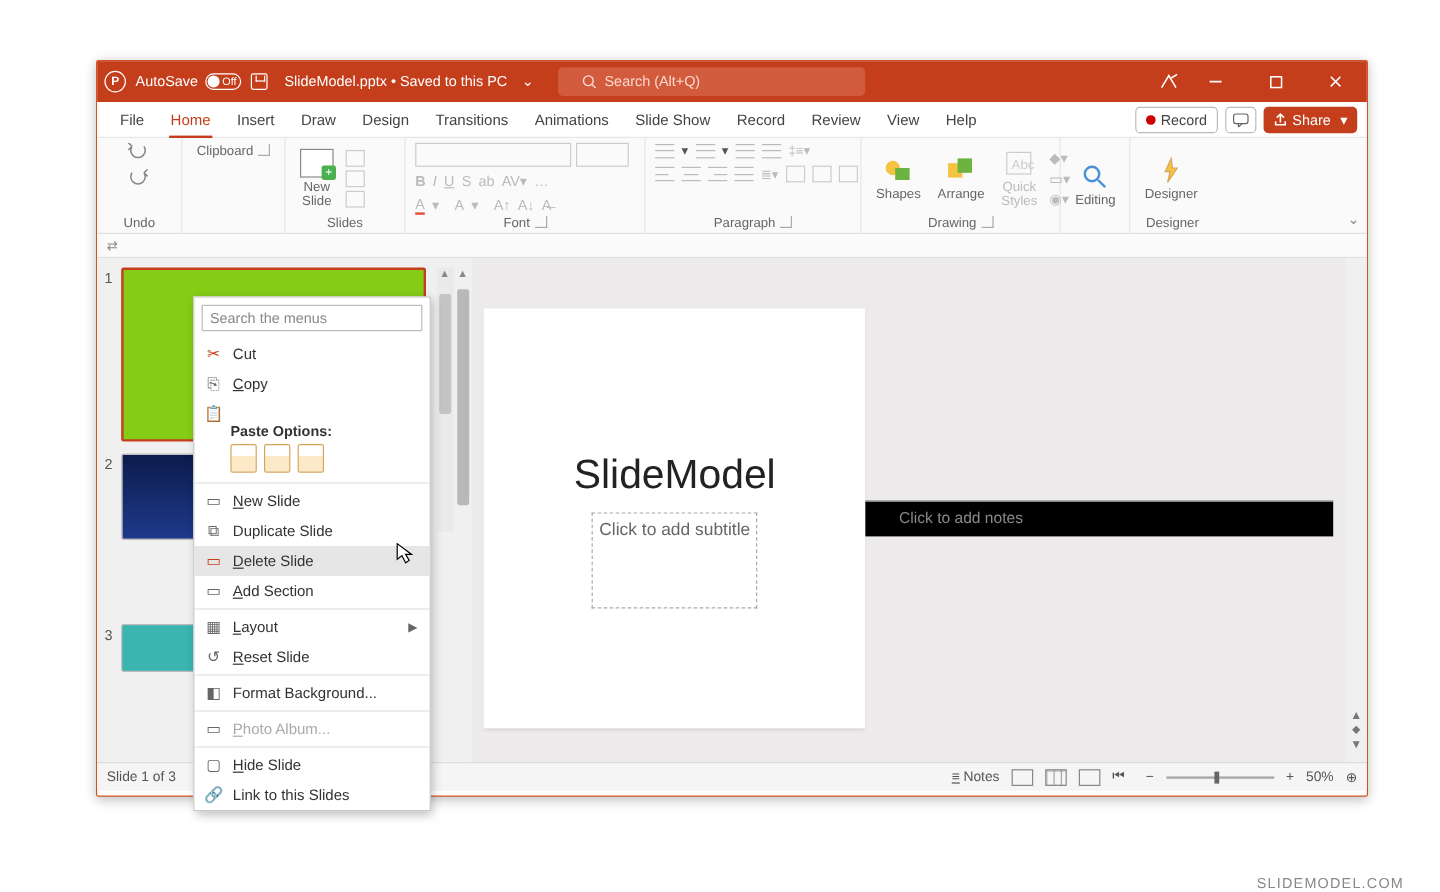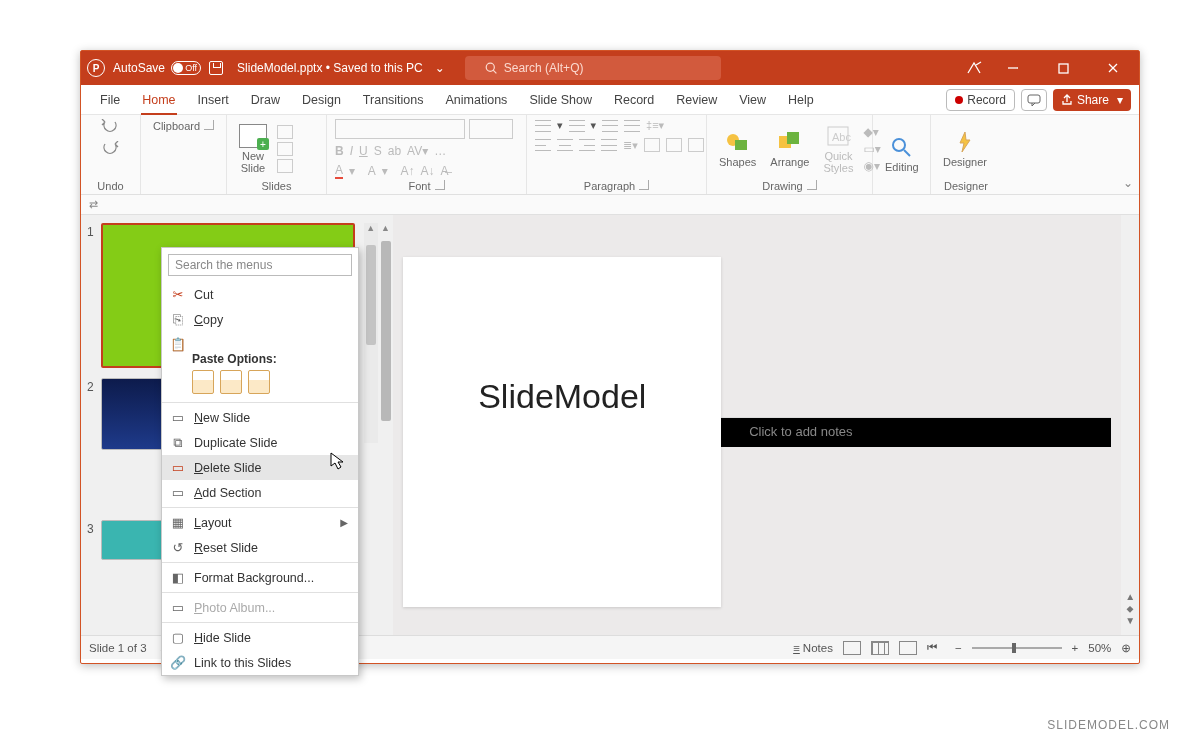--- a/index.html
+++ b/index.html
@@ -78,21 +78,21 @@
   .ctx .mi.disabled { color: #aaa; }
   .ctx .sep { height: 1px; background: #e0e0e0; margin: 2px 0; }
   .ctx .micon { width: 16px; height: 16px; display: flex; align-items: center; justify-content: center; color: #c43e1c; font-size: 13px; flex-shrink: 0; }
   .ctx .micon.gray { color: #666; }
   .ctx .sub { font-weight: bold; padding: 4px 10px 2px 30px; font-size: 12px; }
   .ctx .paste-opts { display: flex; gap: 6px; padding: 2px 10px 6px 30px; }
   .ctx .paste-opts .p { width: 22px; height: 24px; border: 1px solid #d7a55a; background: linear-gradient(#fff 40%, #fce9c7 40%); border-radius: 2px; position: relative; }
   .ctx .arrow { margin-left: auto; color: #666; font-size: 10px; }
   .underline-first::first-letter { text-decoration: underline; }
   .cursor { position: absolute; left: 168px; top: 204px; z-index: 60; }
-  .watermark { position: absolute; right: 30px; bottom: 11px; font-size: 12px; letter-spacing: 1px; color: #888; }
+  .watermark { position: absolute; right: 30px; bottom: 0; font-size: 12px; letter-spacing: 1px; color: #888; }
   
   .clip-icon { width: 26px; height: 30px; background: linear-gradient(#e2b36b, #d7a55a); border-radius: 0 0 3px 3px; position: relative; }
   .clip-icon::before { content: ""; position: absolute; top: -5px; left: 7px; width: 12px; height: 8px; border: 2px solid #888; border-radius: 4px 4px 0 0; border-bottom: none; }
   .newslide-icon { width: 28px; height: 24px; border: 1px solid #888; position: relative; background: #fff; }
   .newslide-icon::after { content: "+"; position: absolute; right: -3px; bottom: -3px; width: 12px; height: 12px; background: #4caf50; color: #fff; font-size: 10px; border-radius: 2px; display: flex; align-items: center; justify-content: center; }
   .font-box { width: 130px; height: 20px; border: 1px solid #ccc; background: #fafafa; }
   .size-box { width: 44px; height: 20px; border: 1px solid #ccc; background: #fafafa; }
   .fmt-row { display: flex; gap: 6px; align-items: center; color: #bbb; font-size: 12px; }
   .fmt-row span { cursor: default; }
   .para-row { display: flex; gap: 6px; align-items: center; }
@@ -183,21 +183,21 @@
               <path d="M6 8 L6 2 M3 4 L6 1 L9 4" stroke="#fff" stroke-width="1.3" fill="none"></path>
               <path d="M2 7 v3 h8 v-3" stroke="#fff" stroke-width="1.3" fill="none"></path>
             </svg>
             <span>Share</span>
             <span style="margin-left:4px">▾</span>
           </div>
     </div>
   </div>
 
   <div class="ribbon">
-    <div class="rgroup" style="width:60px">
+    <div class="rgroup" style="width:71px">
       <div class="body" style="flex-direction:column;gap:8px;align-items:center;">
         <svg width="20" height="14">
               <path d="M14 3 A6 6 0 1 1 4 3 M4 3 L1 0 M4 3 L1 6" stroke="#888" stroke-width="1.3" fill="none"></path>
             </svg>
         <svg width="18" height="14">
               <path d="M3 3 A6 6 0 1 0 13 3 M13 3 L16 0 M13 3 L16 6" stroke="#888" stroke-width="1.3" fill="none"></path>
             </svg>
       </div>
       <div class="label">Undo</div>
     </div>
@@ -454,20 +454,21 @@
     </div>
 
     <div class="main-scroll">
       <div class="thumb-track-arrow">▲</div>
           <div class="bar"></div>
     </div>
 
     <div class="slide-area">
       <div class="slide-canvas">
         <div class="title-text">SlideModel</div>
+        <div class="subtitle-box">Click to add subtitle</div>
       </div>
       <div class="notes-pane">Click to add notes</div>
     </div>
 
     <div class="right-scroll">
       <div class="arrows">
             <div>▲</div>
             <div>⬥</div>
             <div>▼</div>
           </div>

